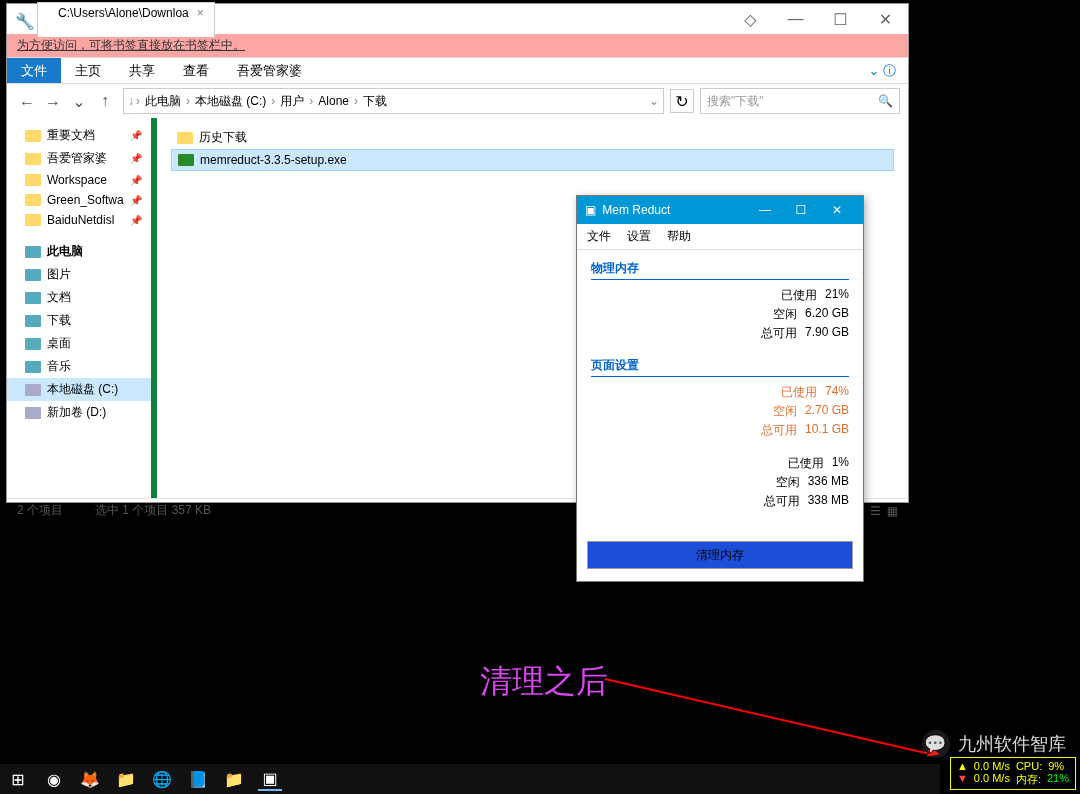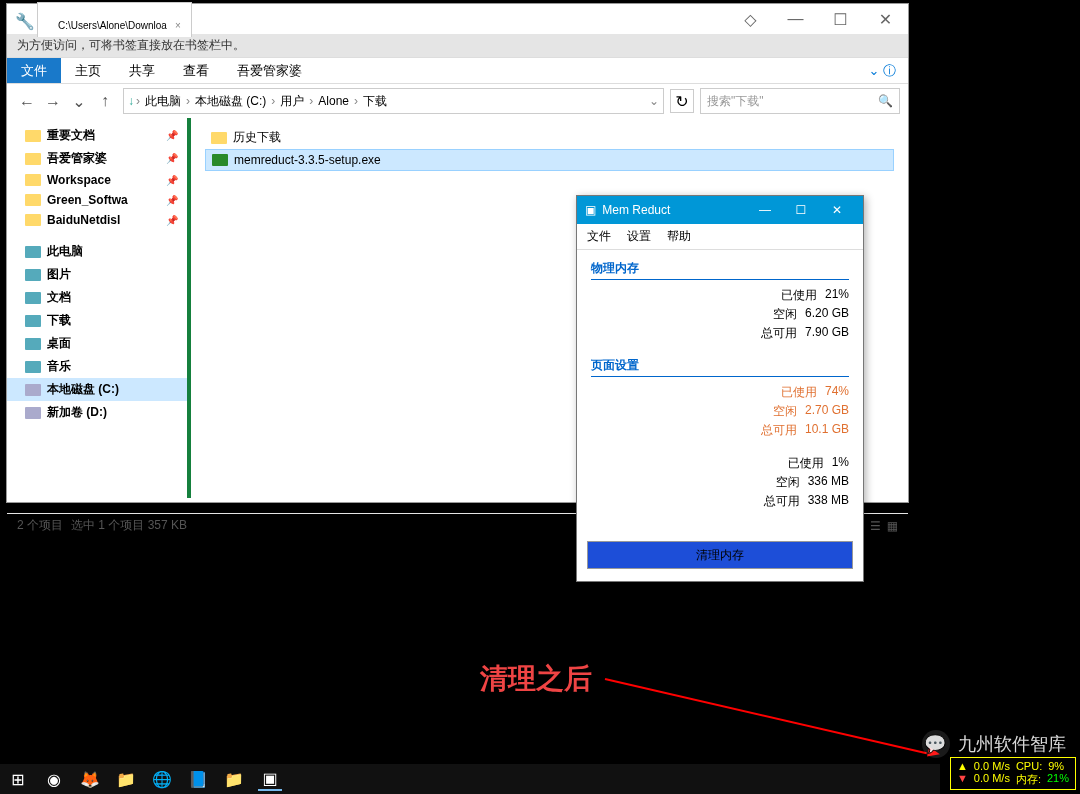--- a/index.html
+++ b/index.html
@@ -1,73 +1,73 @@
 <!DOCTYPE html>
 <html><head>
 <meta charset="utf-8">
 <style>
 * { margin: 0; padding: 0; box-sizing: border-box; font-family: "Microsoft YaHei", "Segoe UI", sans-serif; }
 body { width: 1080px; height: 794px; background: #000; position: relative; overflow: hidden; }
 
 
 .explorer { position: absolute; left: 6px; top: 3px; width: 903px; height: 500px; background: #fff; border: 1px solid #999; }
 .titlebar { height: 30px; background: #fff; display: flex; align-items: center; }
-.tab { height: 28px; background: #fff; border: 1px solid #ccc; border-bottom: none; padding: 17px 10px; display: flex; align-items: flex-start; font-size: 10px; margin-left: 30px; position: relative; }
+.tab { height: 28px; background: #fff; border: 1px solid #ccc; border-bottom: none; padding: 17px 10px; display: flex; align-items: flex-end; font-size: 12px; margin-left: 30px; position: relative; }
 .titlebar-controls { margin-left: auto; display: flex; }
 .tbc { width: 45px; height: 28px; display: flex; align-items: center; justify-content: center; color: #666; }
-.banner { height: 24px; background: #e5e5e5; padding: 0 10px; font-size: 12px; color: #333; display: flex; align-items: center; border-bottom: 1px solid #ddd; }
+.banner { height: 24px; background: #fca5a5; padding: 0 10px; font-size: 12px; color: #333; display: flex; align-items: center; border-bottom: 1px solid #ddd; text-decoration: underline; }
 .menubar { height: 26px; display: flex; align-items: stretch; border-bottom: 1px solid #ddd; }
 .mi { padding: 0 14px; display: flex; align-items: center; font-size: 13px; cursor: pointer; }
 .mi.active { background: #1979ca; color: #fff; }
 .mi-help { margin-left: auto; padding: 0 12px; color: #0078d7; }
 .addrbar { height: 34px; display: flex; align-items: center; padding: 4px 8px; gap: 6px; }
 .navbtns { display: flex; gap: 2px; }
 .nb { width: 24px; height: 24px; display: flex; align-items: center; justify-content: center; color: #555; }
 .pathbox { flex: 1; height: 26px; border: 1px solid #ccc; display: flex; align-items: center; font-size: 12px; padding: 0 4px; gap: 2px; }
 .crumb { padding: 0 3px; cursor: pointer; }
 .crumb-sep { color: #888; }
 .refresh { width: 24px; height: 24px; display: flex; align-items: center; justify-content: center; border: 1px solid #ccc; }
 .searchbox { width: 200px; height: 26px; border: 1px solid #ccc; display: flex; align-items: center; padding: 0 6px; font-size: 12px; color: #999; }
 .searchbox .sicon { margin-left: auto; }
 
 .body { display: flex; height: 380px; }
-.sidebar { width: 184px; border-right: 4px solid #15803d; padding: 6px 0; overflow: hidden; font-size: 12px; font-weight: bold; }
+.sidebar { width: 150px; border-right: 6px solid #15803d; padding: 6px 0; overflow: hidden; font-size: 12px; }
 .sb-item { display: flex; align-items: center; padding: 3px 8px 3px 18px; gap: 6px; cursor: pointer; }
 .sb-item.selected { background: #cce8ff; }
 .sb-sep { height: 10px; }
 .folder-ico { width: 16px; height: 12px; background: #ffd96a; border-radius: 1px; }
 .drive-ico { width: 16px; height: 12px; background: #aac; border-radius: 1px; }
 .spec-ico { width: 16px; height: 12px; background: #5ab; border-radius: 1px; }
 .pin { margin-left: auto; color: #888; font-size: 10px; }
 
 .content { flex: 1; padding: 8px 14px; font-size: 12px; }
 .file-item { display: flex; align-items: center; gap: 6px; padding: 3px 6px; cursor: pointer; }
 .file-item.selected { background: #cce8ff; border: 1px solid #99d1ff; }
 .exe-ico { width: 16px; height: 12px; background: #2a8a2a; border-radius: 1px; }
 
-.status { height: 24px; border-top: 1px solid #e5e5e5; display: flex; align-items: center; padding: 0 10px; font-size: 12px; color: #555; gap: 8px; margin-top: 15px; }
+.status { height: 24px; border-top: 1px solid #e5e5e5; display: flex; align-items: center; padding: 0 10px; font-size: 12px; color: #555; gap: 32px; }
 .view-icons { margin-left: auto; display: flex; gap: 6px; }
 
 
 .memreduct { position: absolute; left: 576px; top: 195px; width: 288px; background: #fff; border: 1px solid #777; box-shadow: 2px 2px 8px rgba(0,0,0,.3); font-size: 12px; }
 .mr-title { height: 28px; background: #0097d7; color: #fff; display: flex; align-items: center; padding: 0 8px; }
 .mr-ctrls { margin-left: auto; display: flex; gap: 0; }
 .mr-ctrl { width: 36px; height: 28px; display: flex; align-items: center; justify-content: center; color: #fff; }
 .mr-menu { height: 26px; display: flex; align-items: center; gap: 16px; padding: 0 10px; border-bottom: 1px solid #ddd; }
 .mr-body { padding: 10px 14px; }
 .mr-group { margin-bottom: 14px; }
 .mr-group-title { color: #0066cc; font-weight: bold; border-bottom: 1px solid #0066cc; padding-bottom: 2px; margin-bottom: 6px; }
 .mr-row { display: flex; justify-content: flex-end; padding: 1px 0; padding-left: 96px; }
 .mr-label { width: 48px; text-align: right; }
 .mr-val { margin-left: 8px; }
 .mr-row.orange .mr-label, .mr-row.orange .mr-val { color: #e07030; }
 .mr-btn { margin: 6px 10px 12px; height: 28px; border: 1px solid #999; background: #1d4ed8; display: flex; align-items: center; justify-content: center; cursor: pointer; }
 
 
-.anno-text { position: absolute; left: 480px; top: 660px; color: #ef4444; font-size: 28px; font-weight: bold; }
+.anno-text { position: absolute; left: 480px; top: 660px; color: #d946ef; font-size: 32px; font-weight: normal; }
 .anno-line { position: absolute; left: 605px; top: 678px; width: 330px; height: 2px; background: #f00; transform-origin: left center; transform: rotate(13deg); }
 .anno-arrow { position: absolute; left: 928px; top: 748px; width: 0; height: 0; border-left: 12px solid #f00; border-top: 5px solid transparent; border-bottom: 5px solid transparent; transform: rotate(13deg); }
 
 
 .watermark { position: absolute; right: 14px; top: 730px; display: flex; align-items: center; gap: 8px; color: rgba(255,255,255,.85); font-size: 18px; }
 .wm-icon { width: 28px; height: 28px; background: rgba(255,255,255,.1); border-radius: 50%; display: flex; align-items: center; justify-content: center; }
 
 
 .overlay { position: absolute; right: 4px; bottom: 4px; background: #000; border: 1px solid #ff0; padding: 2px 6px; font-family: monospace; font-size: 11px; }
 .ov-row { display: flex; gap: 6px; }

